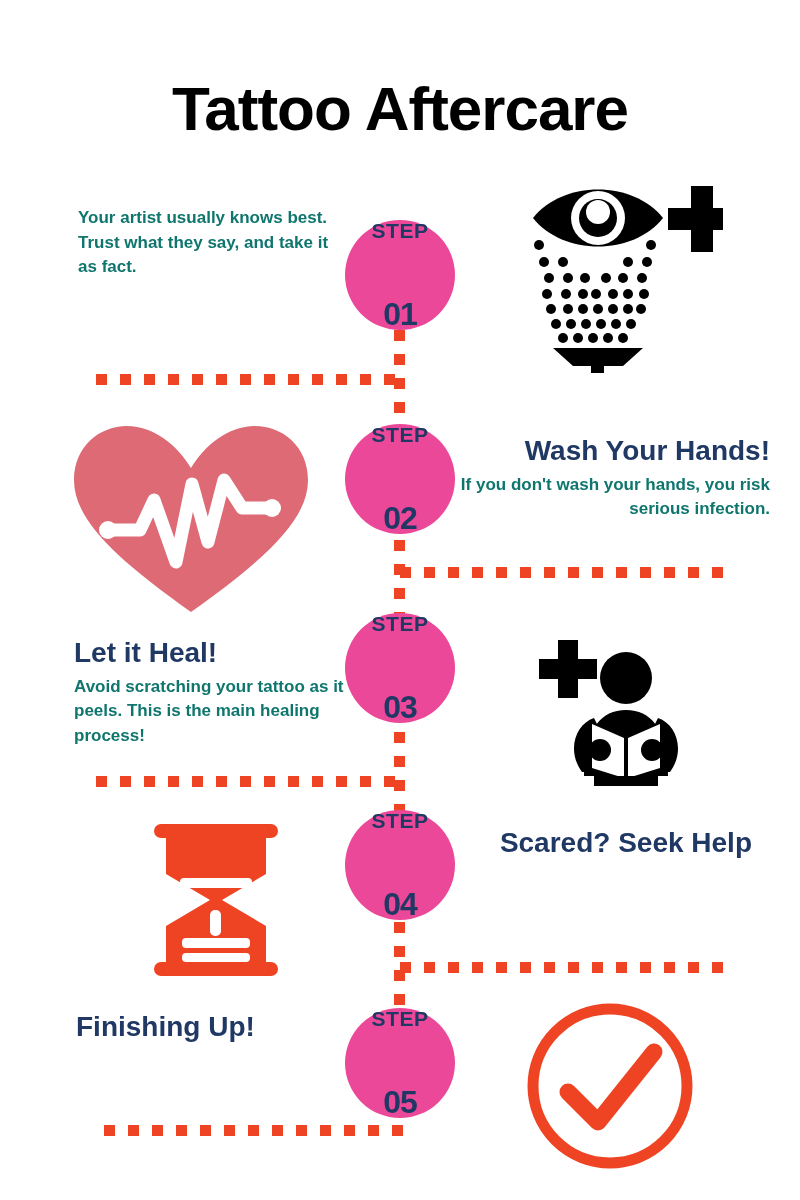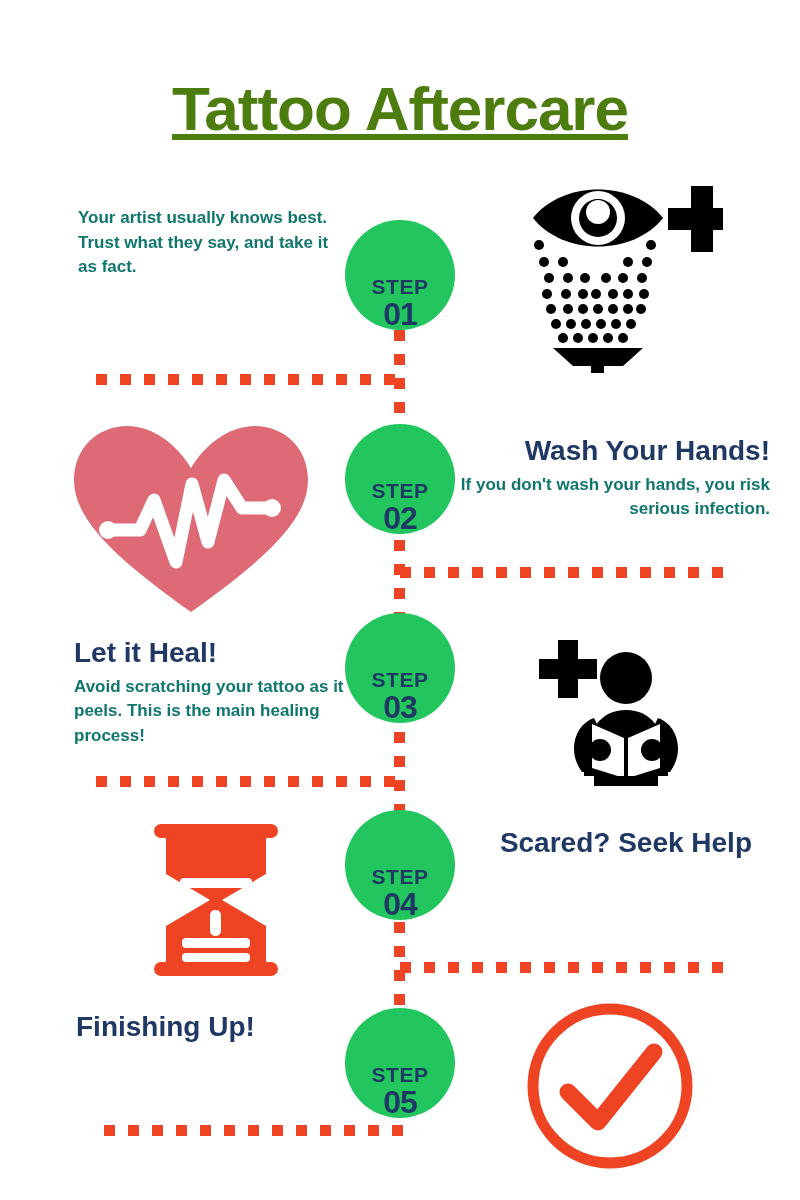--- a/index.html
+++ b/index.html
@@ -26,23 +26,22 @@
   
   .page-title {
     position: absolute;
     top: 78px;
     left: 0;
     width: 800px;
     text-align: center;
     font-size: 62px;
     font-weight: 700;
     letter-spacing: -1px;
-    color: #4d7c0f;
+    color: #000000;
     line-height: 1;
-    text-decoration: underline;
   }
 
   
   .dash-line {
     position: absolute;
   }
   .dash-h {
     height: 11px;
     background-image: repeating-linear-gradient(
       to right,
@@ -58,25 +57,25 @@
       transparent 11px, transparent 24px
     );
   }
 
   
   .step-circle {
     position: absolute;
     width: 110px;
     height: 110px;
     border-radius: 50%;
-    background: #22c55e;
+    background: #ec4899;
     display: flex;
     flex-direction: column;
     align-items: center;
-    justify-content: flex-end;
+    justify-content: space-between;
     color: #203864;
     z-index: 5;
   }
   .step-word {
     font-size: 21px;
     font-weight: 700;
     letter-spacing: 0.5px;
     line-height: 1;
     margin-bottom: 1px;
   }

